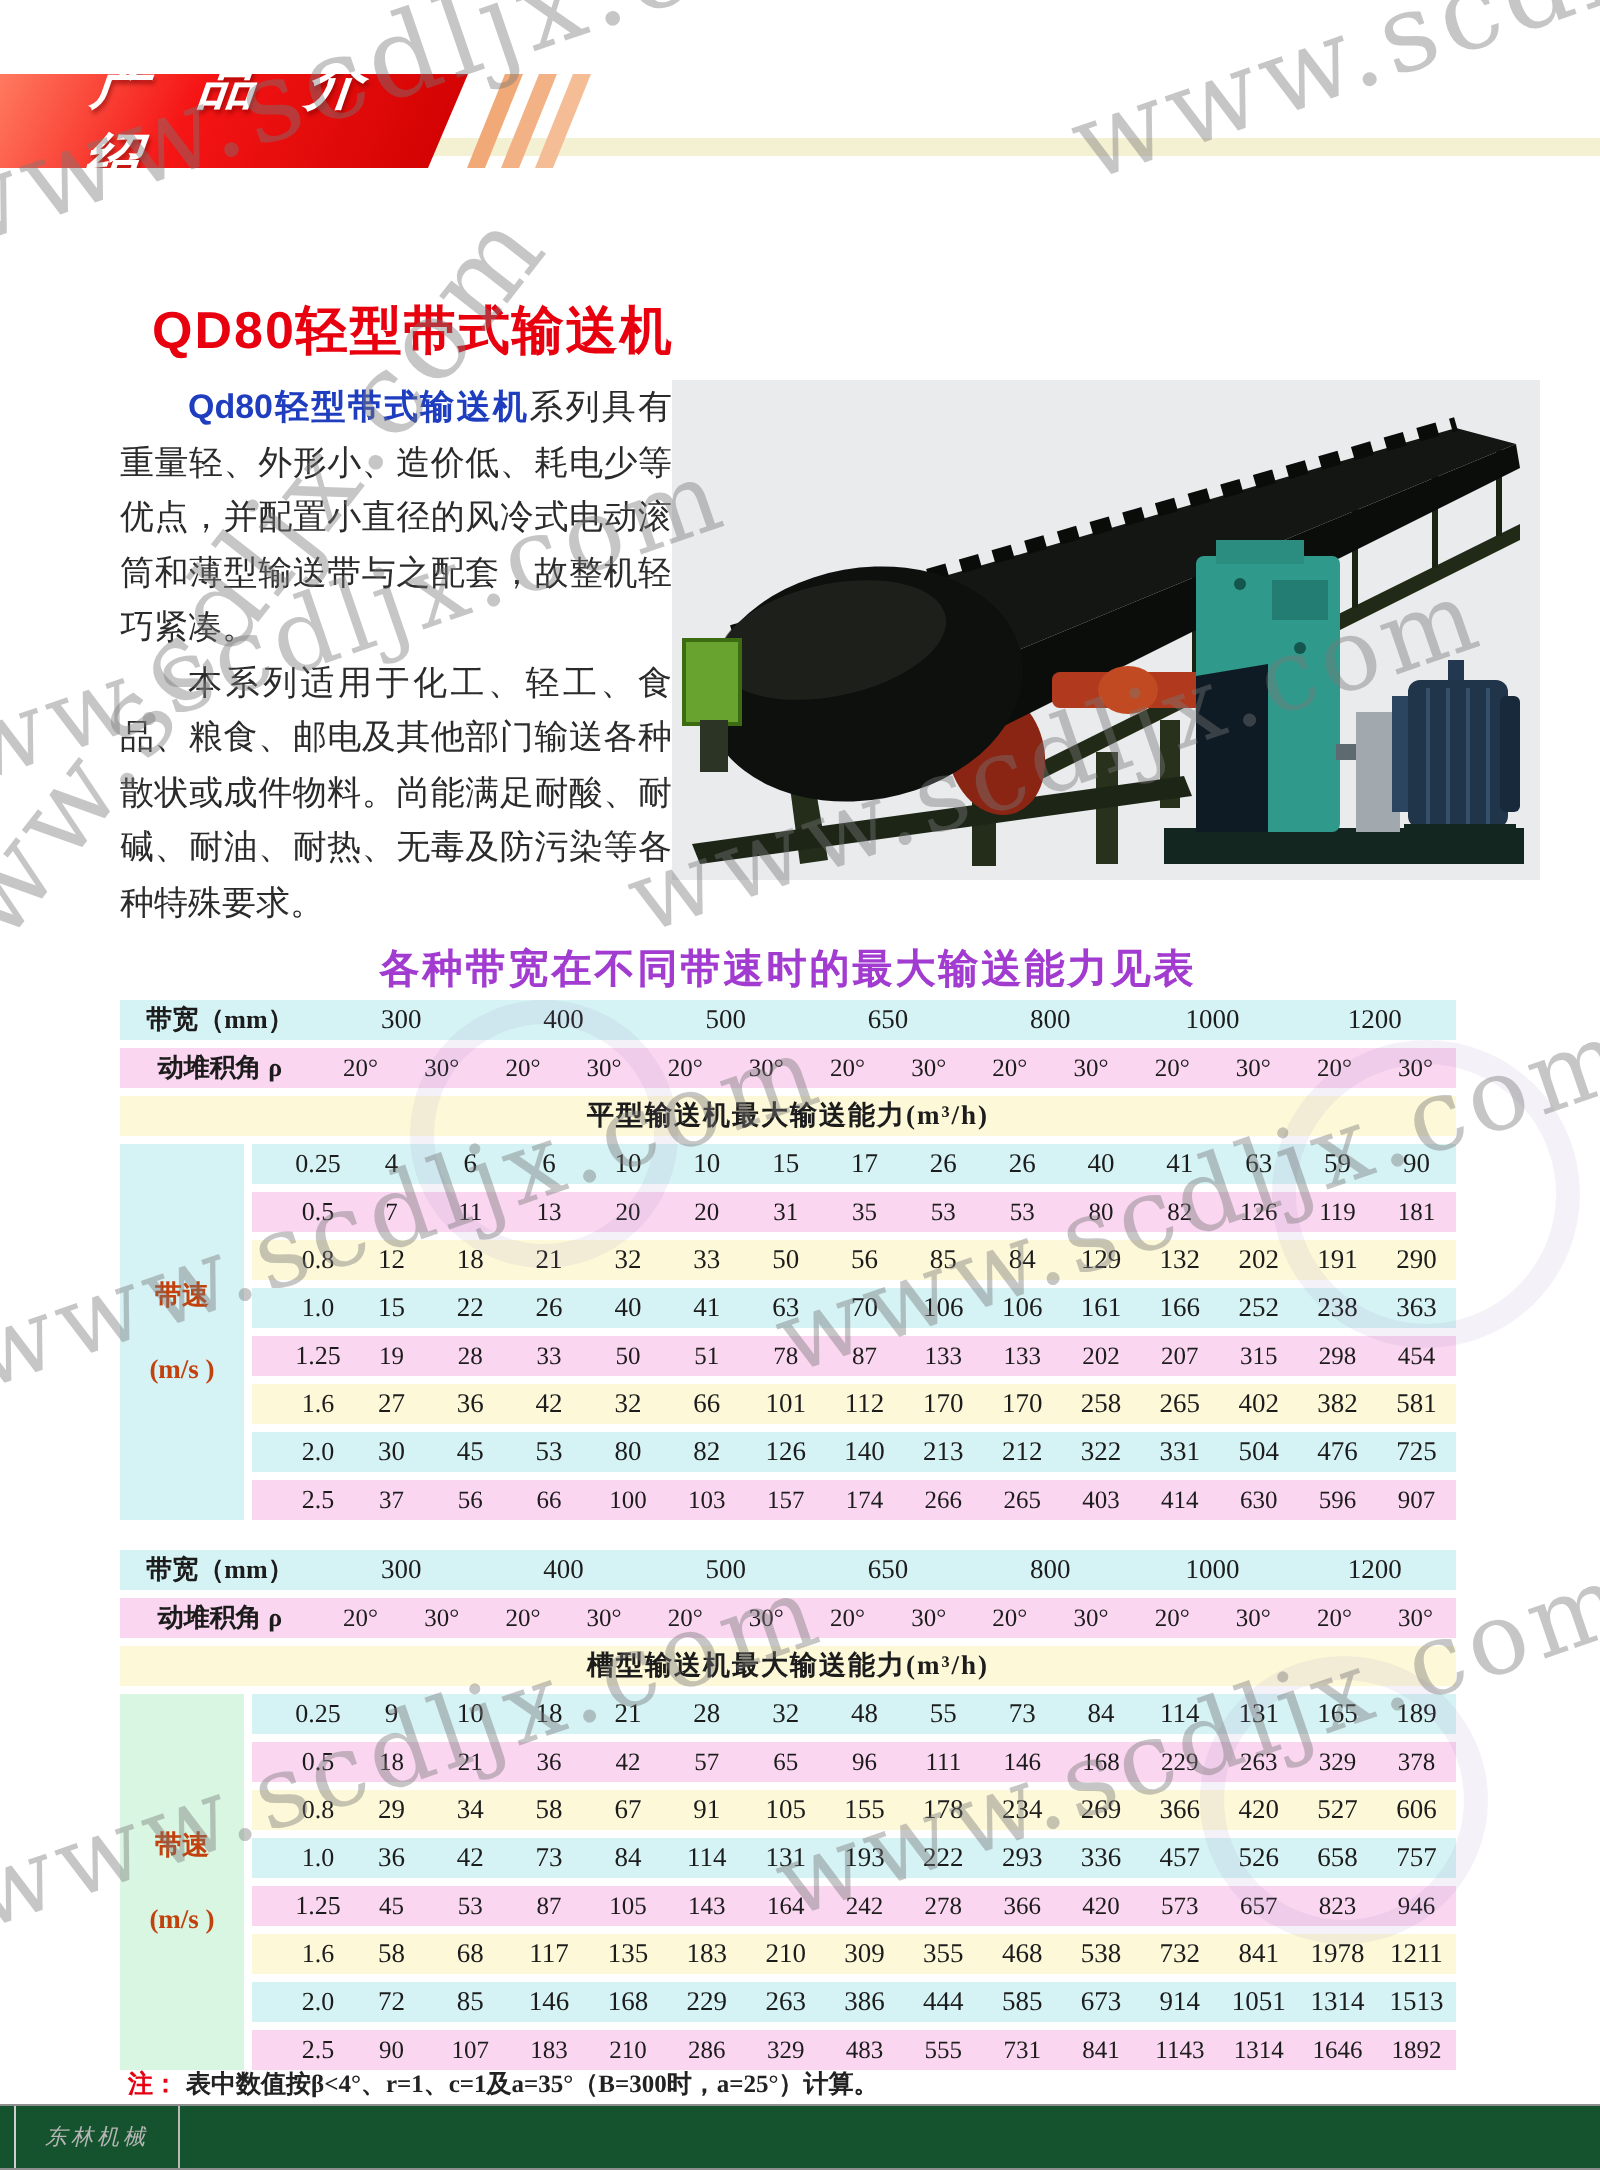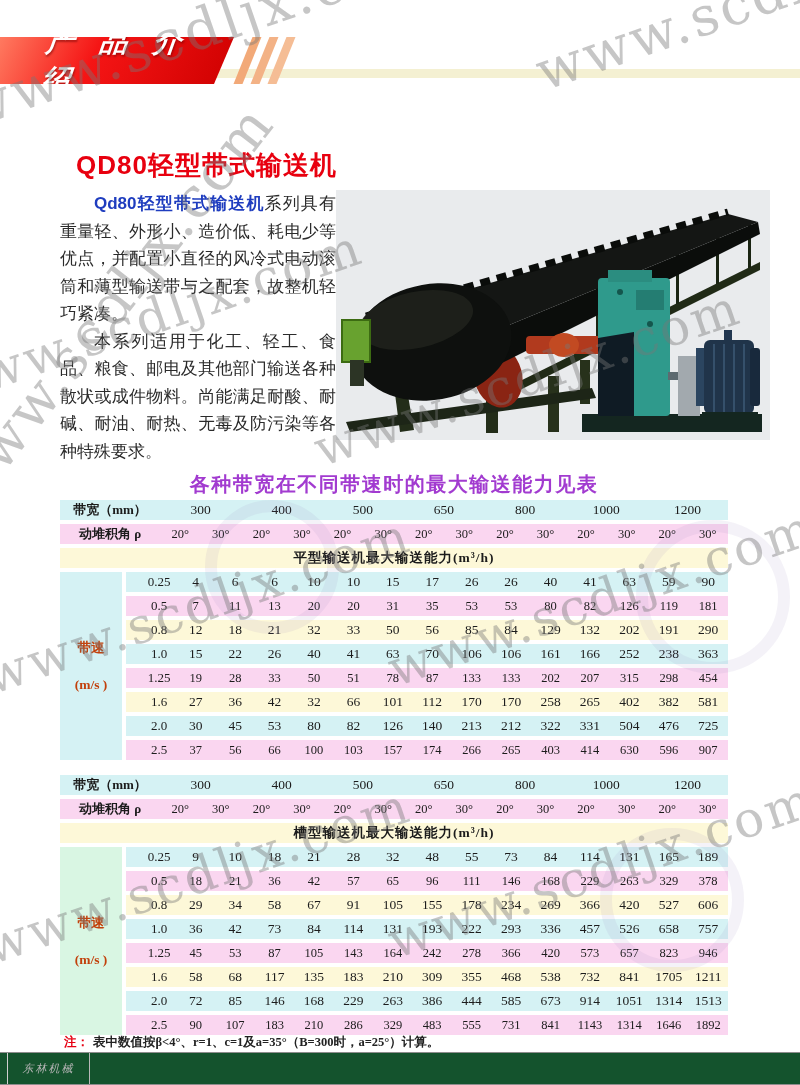--- a/index.html
+++ b/index.html
@@ -466,21 +466,21 @@
         <div class="tc c1 num">117</div>
         <div class="tc c1 num">135</div>
         <div class="tc c1 num">183</div>
         <div class="tc c1 num">210</div>
         <div class="tc c1 num">309</div>
         <div class="tc c1 num">355</div>
         <div class="tc c1 num">468</div>
         <div class="tc c1 num">538</div>
         <div class="tc c1 num">732</div>
         <div class="tc c1 num">841</div>
-        <div class="tc c1 num">1705</div>
+        <div class="tc c1 num">1978</div>
         <div class="tc c1 num">1211</div>
       </div>
       <div class="trow rc drow">
         <div class="tc speed">2.0</div>
         <div class="tc c1 num">72</div>
         <div class="tc c1 num">85</div>
         <div class="tc c1 num">146</div>
         <div class="tc c1 num">168</div>
         <div class="tc c1 num">229</div>
         <div class="tc c1 num">263</div>

